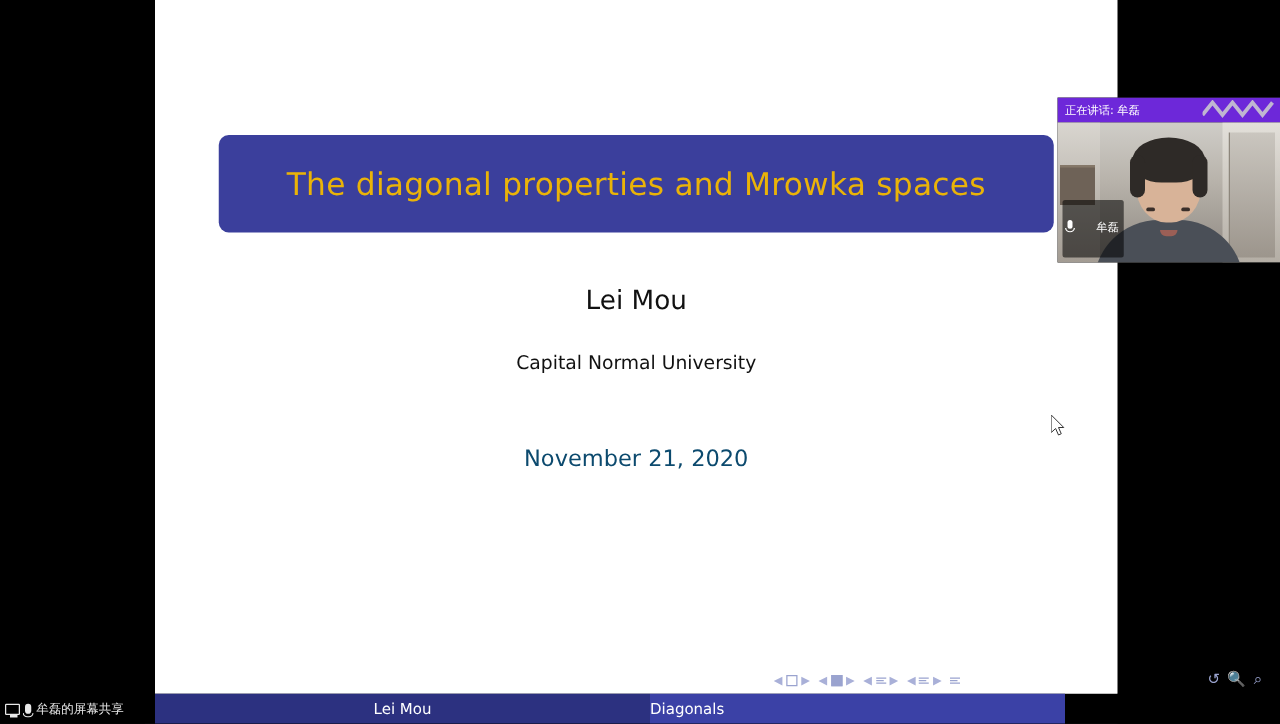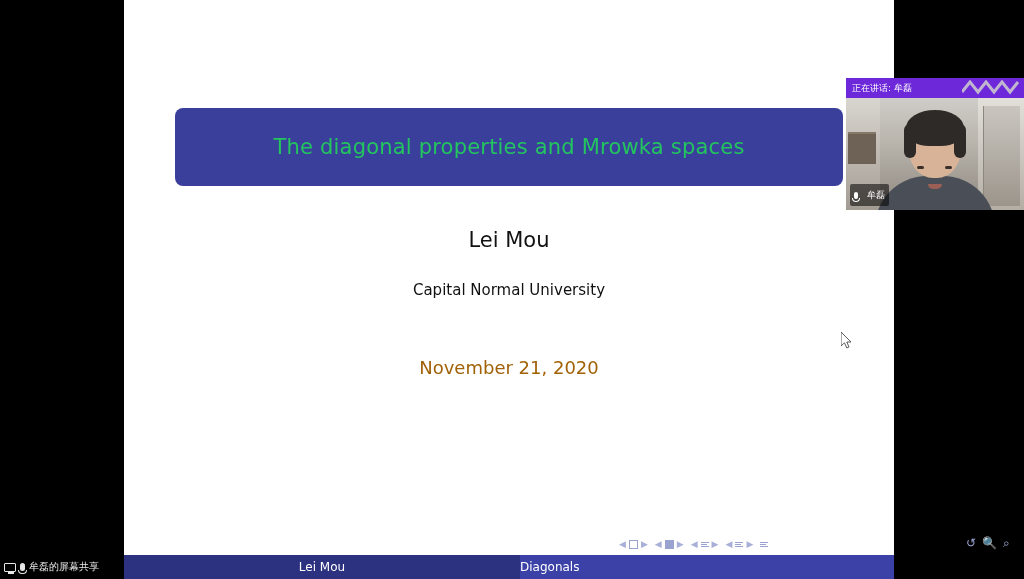--- a/index.html
+++ b/index.html
@@ -76,22 +76,22 @@
     top: 108px;
     width: 668px;
     height: 78px;
     background: #3b3f9c;
     border-radius: 8px;
     display: flex;
     align-items: center;
     justify-content: center;
   }
   .title-band .title-text {
-    color: #22c55e;
-    font-size: 21px;
+    color: #eab308;
+    font-size: 25px;
     font-family: "DejaVu Sans", sans-serif;
     letter-spacing: 0.2px;
     white-space: nowrap;
   }
 
   .author {
     position: absolute;
     left: 0; right: 0;
     top: 228px;
     text-align: center;
@@ -108,21 +108,21 @@
     font-weight: normal;
     color: #111111;
     font-family: "DejaVu Sans", sans-serif;
   }
   .date {
     position: absolute;
     left: 0; right: 0;
     top: 357px;
     text-align: center;
     font-size: 18px;
-    color: #a16207;
+    color: #0c4a6e;
     font-family: "DejaVu Sans", sans-serif;
   }
 
   
   .navbar {
     position: absolute;
     left: 495px;
     top: 535px;
     width: 265px;
     height: 18px;
@@ -180,21 +180,21 @@
     font-size: 12px;
     color: #ffffff;
     font-family: "DejaVu Sans", sans-serif;
   }
   .seg-a {
     width: 396px;
     background: #2c3180;
     justify-content: center;
   }
   .seg-b {
-    width: 374px;
+    width: 332px;
     background: #3b41a6;
     padding-left: 10px;
   }
 
   
   .taskbar {
     position: absolute;
     left: 0;
     top: 555px;
     width: 116px;
@@ -371,23 +371,22 @@
     border-radius: 0 0 8px 8px;
   }
   .name-chip {
     position: absolute;
     left: 4px;
     bottom: 4px;
     height: 14px;
     background: rgba(0,0,0,0.55);
     border-radius: 2px;
     display: flex;
-    align-items: center;
-    gap: 9px;
-    padding: 4px 4px;
+    gap: 19px;
+    padding: 16px 4px;
   }
   .name-chip .mic {
     width: 4px; height: 7px; border-radius: 2px; background: #ffffff;
     position: relative;
   }
   .name-chip .mic::after {
     content:"";
     position:absolute; left:-2px; bottom:-3px;
     width:8px; height:4px;
     border:1px solid #ffffff; border-top:none;

